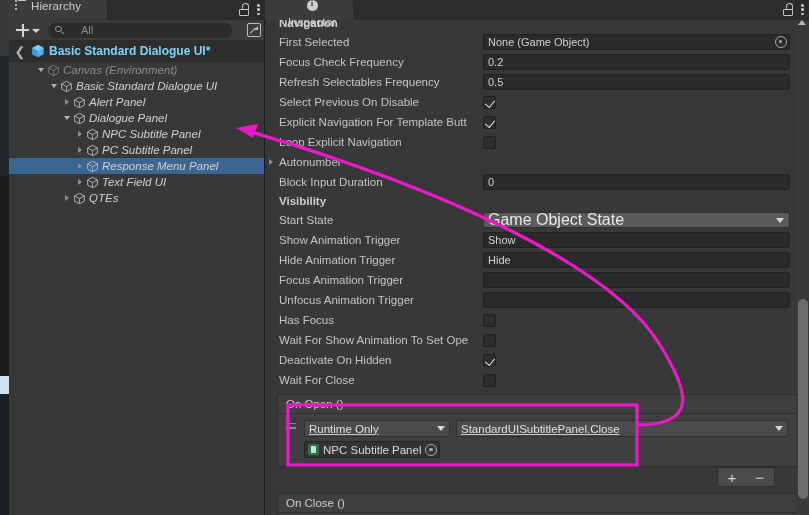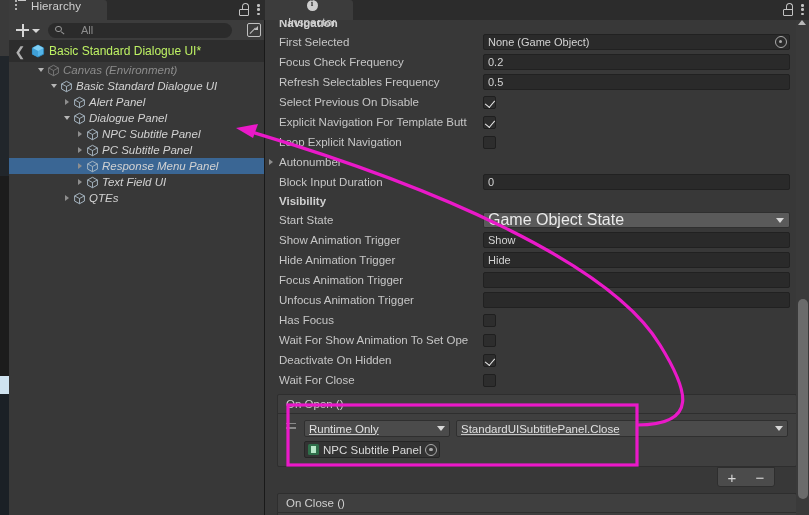--- a/index.html
+++ b/index.html
@@ -74,21 +74,21 @@
   .ico-expand .a { position: absolute; left: 3px; top: 3.5px; width: 7px; height: 7px; }
   .ico-expand .a:before { content: ""; position: absolute; left: 0; top: 6px; width: 8px; height: 1.3px; background: #c0c0c0; transform: rotate(-45deg); transform-origin: left center; }
   .ico-expand .a:after { content: ""; position: absolute; right: -1px; top: -0.5px; width: 0; height: 0; border-left: 4px solid transparent; border-bottom: 4px solid #c0c0c0; }
 
   .hier-breadcrumb {
     position: absolute; left: 0; top: 40px; width: 256px; height: 22px;
     background: #2d2d2d; display: flex; align-items: center;
   }
   .bc-back { width: 22px; text-align: center; color: #b0b0b0; font-size: 13px; cursor: pointer; }
   .bc-icon { width: 14px; height: 14px; margin-right: 4px; }
-  .bc-label { font-size: 12px; font-weight: normal; color: #bef264; }
+  .bc-label { font-size: 12px; font-weight: bold; color: #7dd3fc; }
 
   .hier-body { position: absolute; left: 0; top: 62px; width: 256px; height: 453px; background: #383838; font-style: italic; }
   .hrow { position: relative; height: 16px; display: flex; align-items: center; white-space: nowrap; }
   .hrow.selected { background: #3a6694; }
   .hrow .fold { width: 12px; height: 16px; display: flex; align-items: center; justify-content: center; }
   .fold-arrow-r { width: 0; height: 0; border-top: 3.6px solid transparent; border-bottom: 3.6px solid transparent; border-left: 4.6px solid #8e8e8e; }
   .fold-arrow-d { width: 0; height: 0; border-left: 3.6px solid transparent; border-right: 3.6px solid transparent; border-top: 4.6px solid #b6b6b6; }
   .go-icon { width: 13px; height: 13px; margin-right: 3px; flex: 0 0 auto; }
   .hrow .nm { font-size: 11.5px; color: #d2d2d2; }
   .hrow.dim .nm { color: #8c8c8c; }

